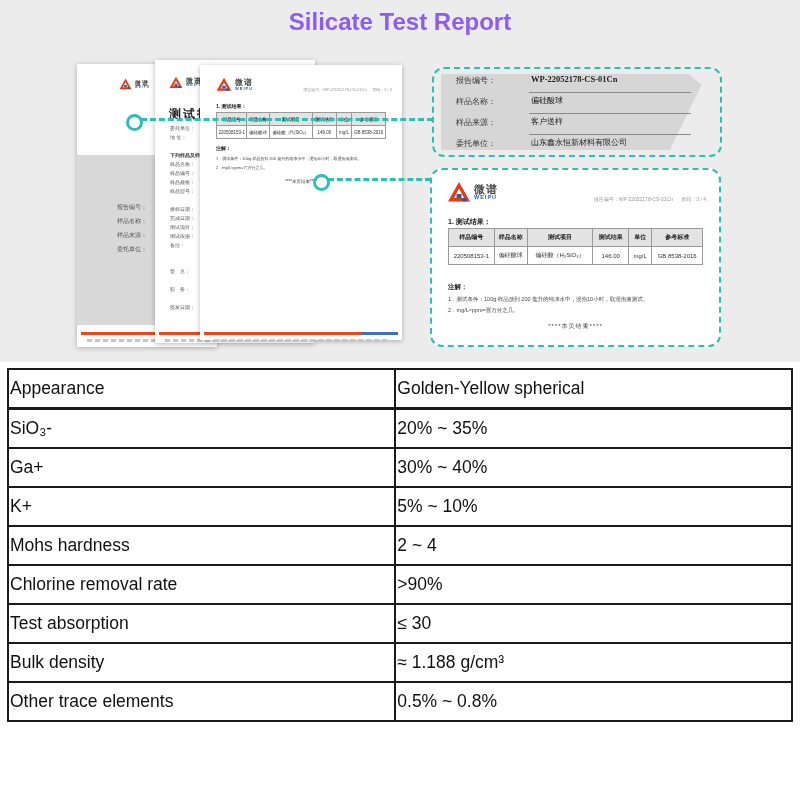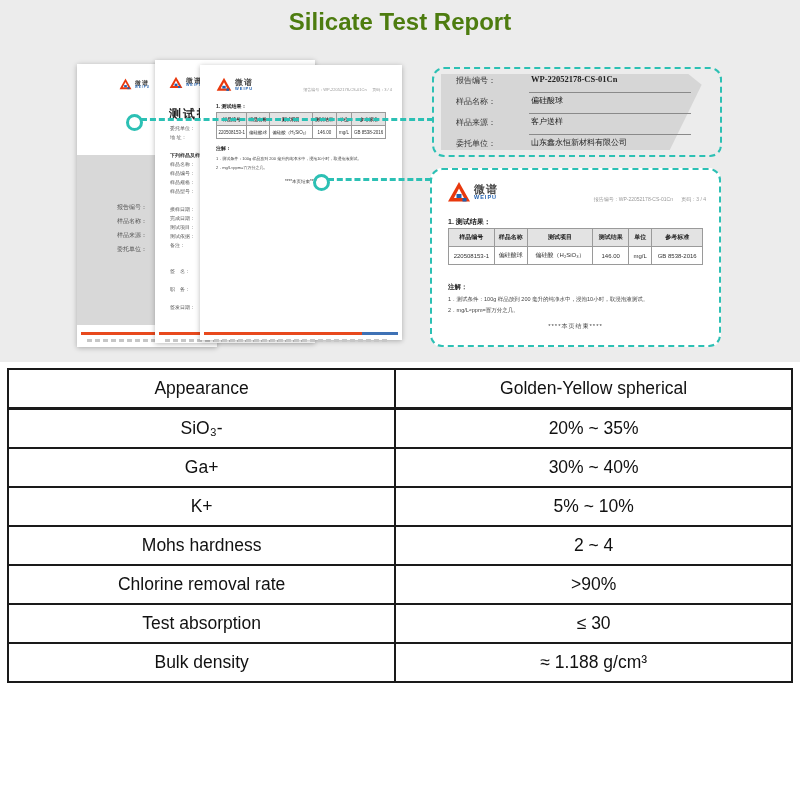--- a/index.html
+++ b/index.html
@@ -4,21 +4,21 @@
 <style>
   html,body{margin:0;padding:0;}
   body{width:800px;height:800px;position:relative;background:#fff;font-family:"Liberation Sans",sans-serif;overflow:hidden;}
   .abs{position:absolute;}
 
   
   .top-bg{left:0;top:0;width:800px;height:362px;background:#ececec;}
   .bottom-bg{left:0;top:362px;width:800px;height:438px;background:#ffffff;}
 
   
-  .main-title{left:0;top:8px;width:800px;text-align:center;font-size:24px;font-weight:bold;color:#4d7c0f;}
+  .main-title{left:0;top:8px;width:800px;text-align:center;font-size:24px;font-weight:bold;color:#8b5cf6;}
 
   
   .page{background:#fff;box-shadow:0 1px 5px rgba(0,0,0,.28);}
   .page1{left:77px;top:64px;width:140px;height:283px;z-index:1;}
   .page2{left:155px;top:60px;width:160px;height:283px;z-index:2;}
   .page3{left:200px;top:65px;width:202px;height:275px;z-index:3;}
 
   
   .brand{display:flex;align-items:center;gap:3px;}
   .brand .btxt{display:flex;flex-direction:column;line-height:1;}
@@ -82,21 +82,21 @@
   .co2 .mini-section{left:16px;top:47px;font-size:7px;}
   .co2-table{position:absolute;left:16px;top:58px;width:255px;font-size:6px;}
   .co2-table th{height:17px;} .co2-table td{height:17px;}
   .co2 .notes-title{left:16px;top:113px;font-size:6.5px;}
   .co2 .n1{left:16px;top:126px;font-size:5.5px;}
   .co2 .n2{left:16px;top:137px;font-size:5.5px;}
   .co2 .end-text{top:152px;font-size:6px;letter-spacing:1px;}
 
   
   .spec{position:absolute;left:7px;top:368px;width:786px;border-collapse:collapse;z-index:4;}
-  .spec td{border:2px solid #1a1a1a;height:35px;text-align:center;font-size:17.5px;color:#111;background:#fff;}
+  .spec td{border:2px solid #1a1a1a;height:35px;font-size:17.5px;color:#111;background:#fff;}
   .spec tr.hdr td{border-bottom:3px solid #1a1a1a;}
   .spec td.c1{width:49.4%;}
 </style>
 </head>
 <body>
 
 <div class="abs top-bg"></div>
 <div class="abs bottom-bg"></div>
 
 <div class="abs main-title">Silicate Test Report</div>
@@ -315,14 +315,18 @@
     <td>&gt;90%</td>
   </tr>
   <tr>
     <td class="c1">Test absorption</td>
     <td>≤ 30</td>
   </tr>
   <tr>
     <td class="c1">Bulk density</td>
     <td>≈ 1.188 g/cm³</td>
   </tr>
+  <tr>
+    <td class="c1">Other trace elements</td>
+    <td>0.5% ~ 0.8%</td>
+  </tr>
 </tbody>
   </table>
 
 </body></html>

